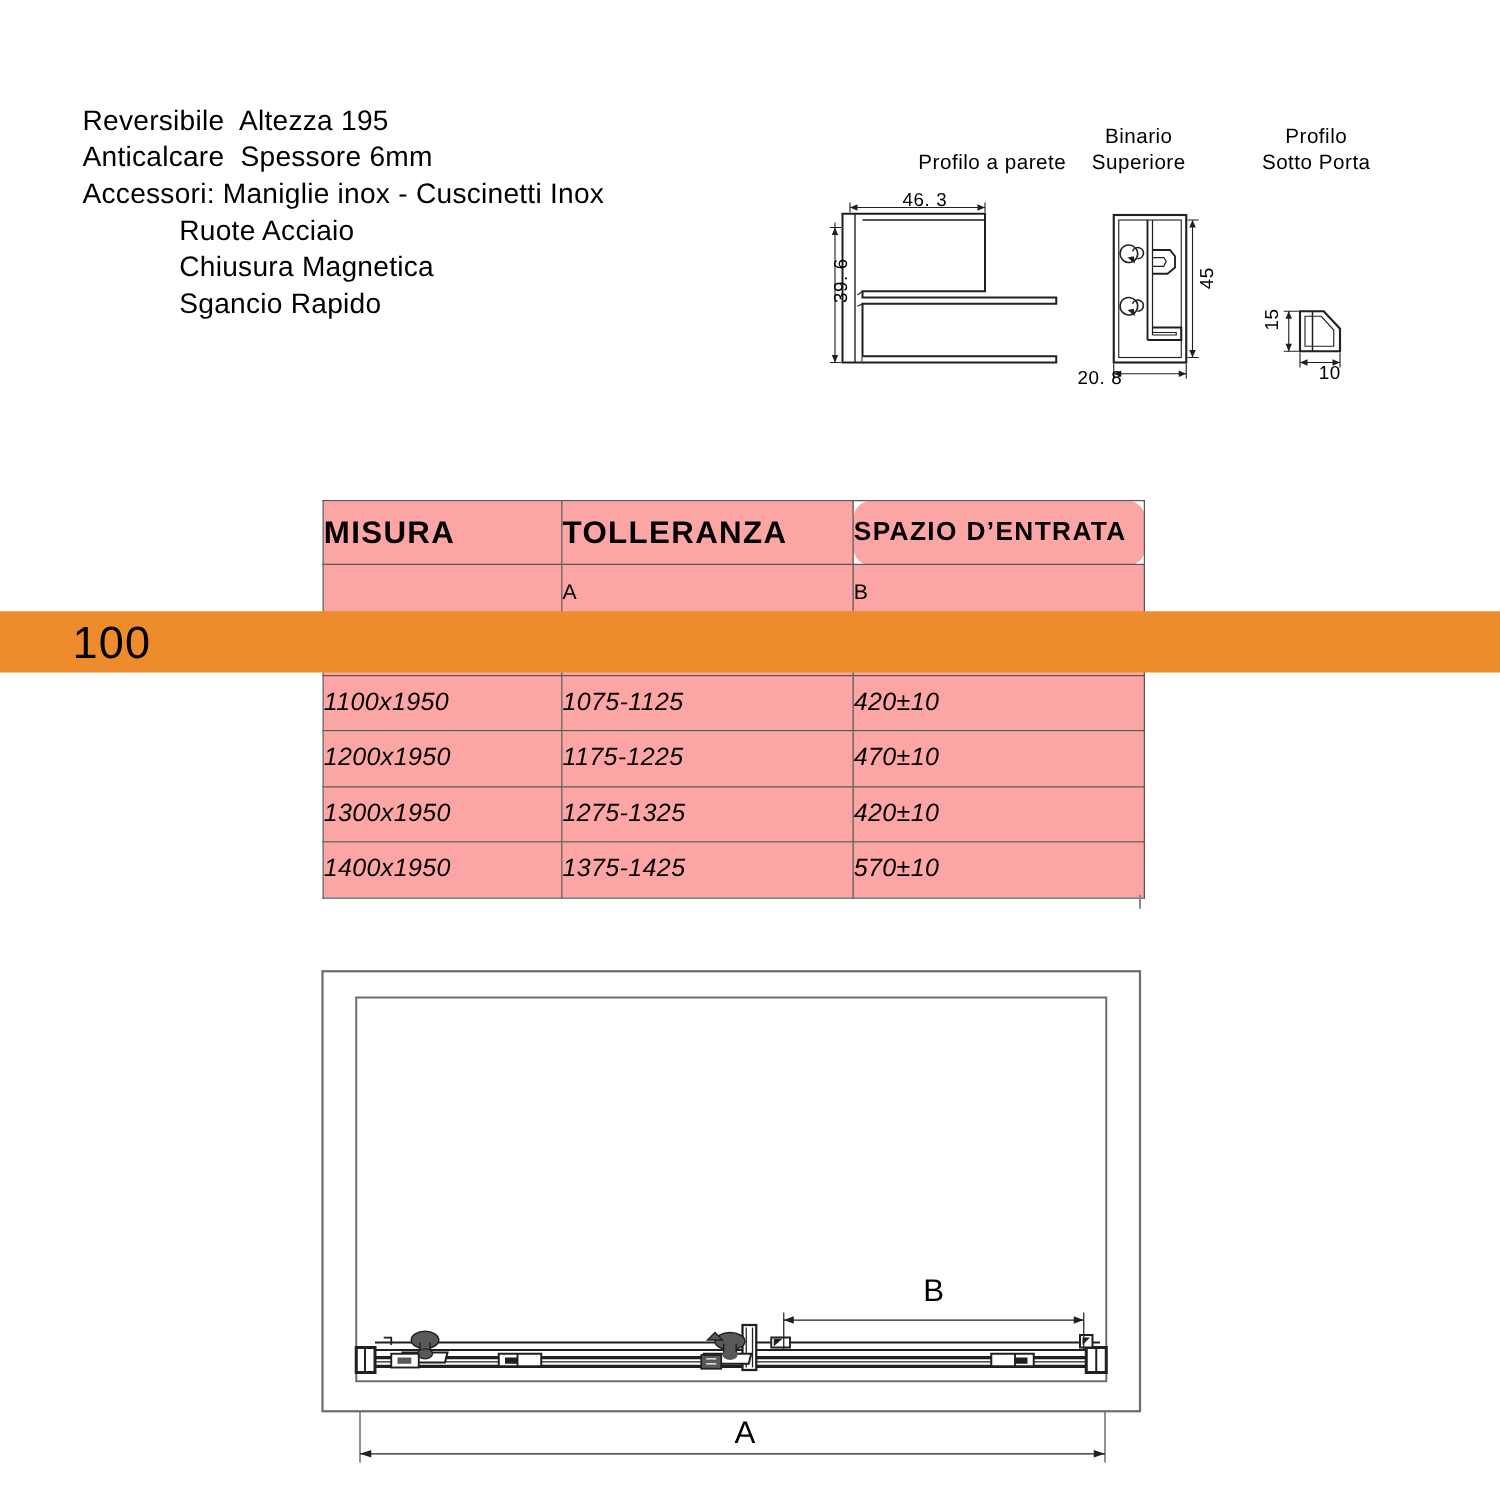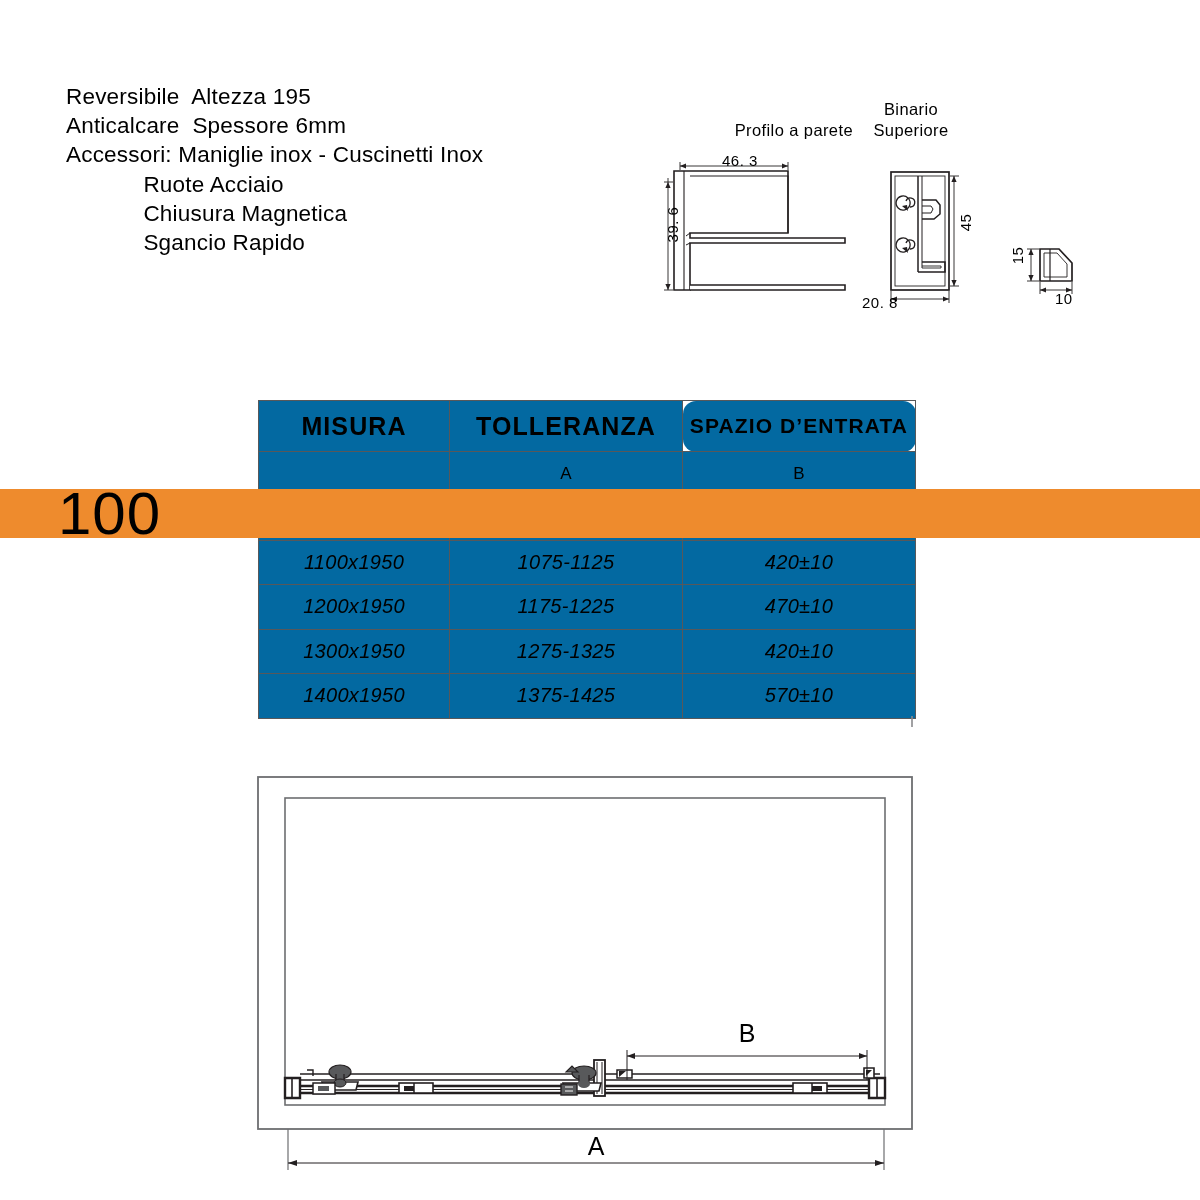--- a/index.html
+++ b/index.html
@@ -67,23 +67,23 @@
     position: absolute;
     left: 258px;
     top: 400px;
     width: 654px;
     border-collapse: collapse;
     table-layout: fixed;
   }
   #size-table td, #size-table th {
     border: 1.6px solid #58585a;
     padding: 0;
-    text-align: center;
+    text-align: left;
     vertical-align: middle;
-    background: #0369a1;
+    background: #fca5a5;
     color: #000000;
   }
   #size-table th {
     height: 50px;
     font-family: "Liberation Sans", sans-serif;
     font-weight: bold;
     letter-spacing: 1.1px;
   }
   #th-misura   { width: 190px; font-size: 25px; }
   #th-toll     { width: 232px; font-size: 25px; }
@@ -115,21 +115,21 @@
     background: #ee8b2d;
   }
   #size-banner-label {
     position: absolute;
     left: 58px;
     top: 489px;
     height: 49px;
     display: flex;
     align-items: center;
     font-family: "Liberation Sans", sans-serif;
-    font-size: 60px;
+    font-size: 36px;
     font-weight: normal;
     color: #000000;
     letter-spacing: 1px;
     line-height: 1;
   }
 
   
   .dim-letter {
     position: absolute;
     font-family: "Liberation Sans", sans-serif;
@@ -170,20 +170,22 @@
     <div class="spec-line">Anticalcare  Spessore 6mm</div>
     <div class="spec-line">Accessori: Maniglie inox - Cuscinetti Inox</div>
     <div class="spec-line">            Ruote Acciaio</div>
     <div class="spec-line">            Chiusura Magnetica</div>
     <div class="spec-line">            Sgancio Rapido</div>
   </div>
 
   <div class="profile-caption" id="caption-wall">Profilo a parete</div>
   <div class="profile-caption" id="caption-rail">Binario
 Superiore</div>
+  <div class="profile-caption" id="caption-bottom">Profilo
+Sotto Porta</div>
 
   <svg class="svg-layer" id="profiles-svg" viewBox="0 0 1200 1200" xmlns="http://www.w3.org/2000/svg">
 
     <g stroke="#231f20" fill="none">
 
       <path d="M 674,171 L 788,171 L 788,233 L 690,233 L 690,238 L 845,238 L 845,243 L 690,243 L 690,290
                L 674,290 Z" fill="#ffffff" stroke="#231f20" stroke-width="1.6"></path>
 
       <path d="M 684,171 L 684,290" stroke="#231f20" stroke-width="1.1"></path>
       <path d="M 690,176 L 788,176 L 788,233" stroke="#231f20" stroke-width="1.1" fill="none"></path>

